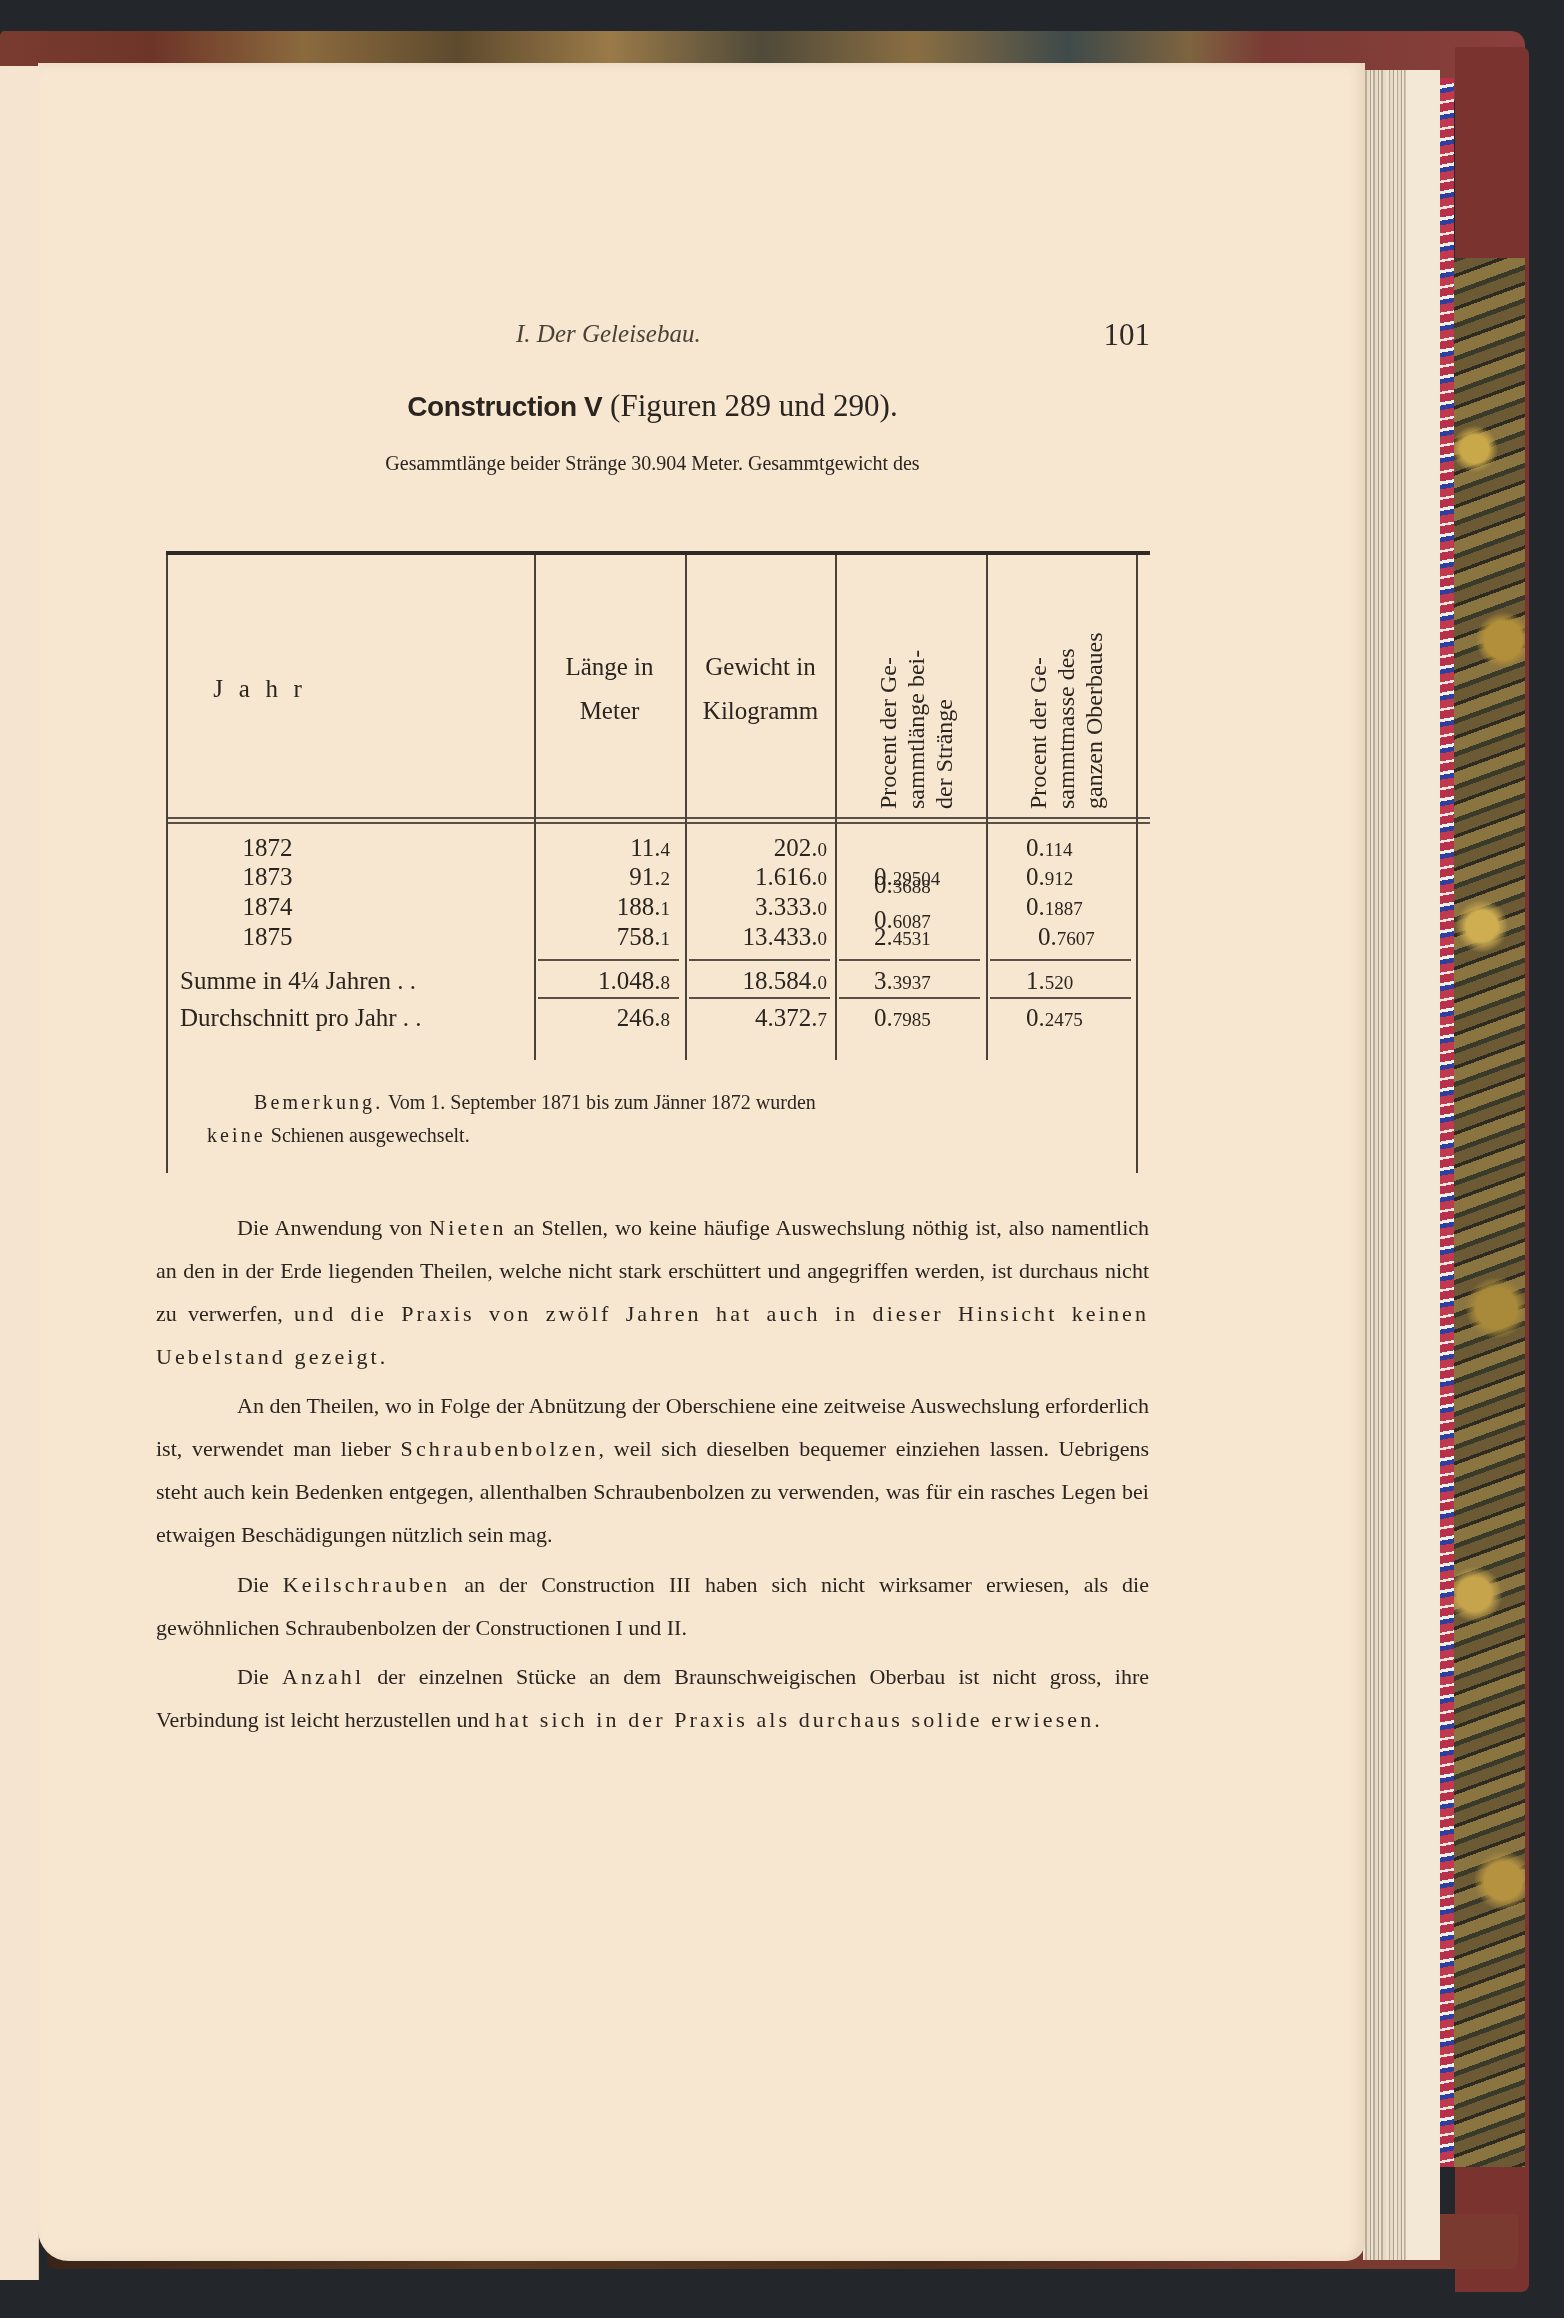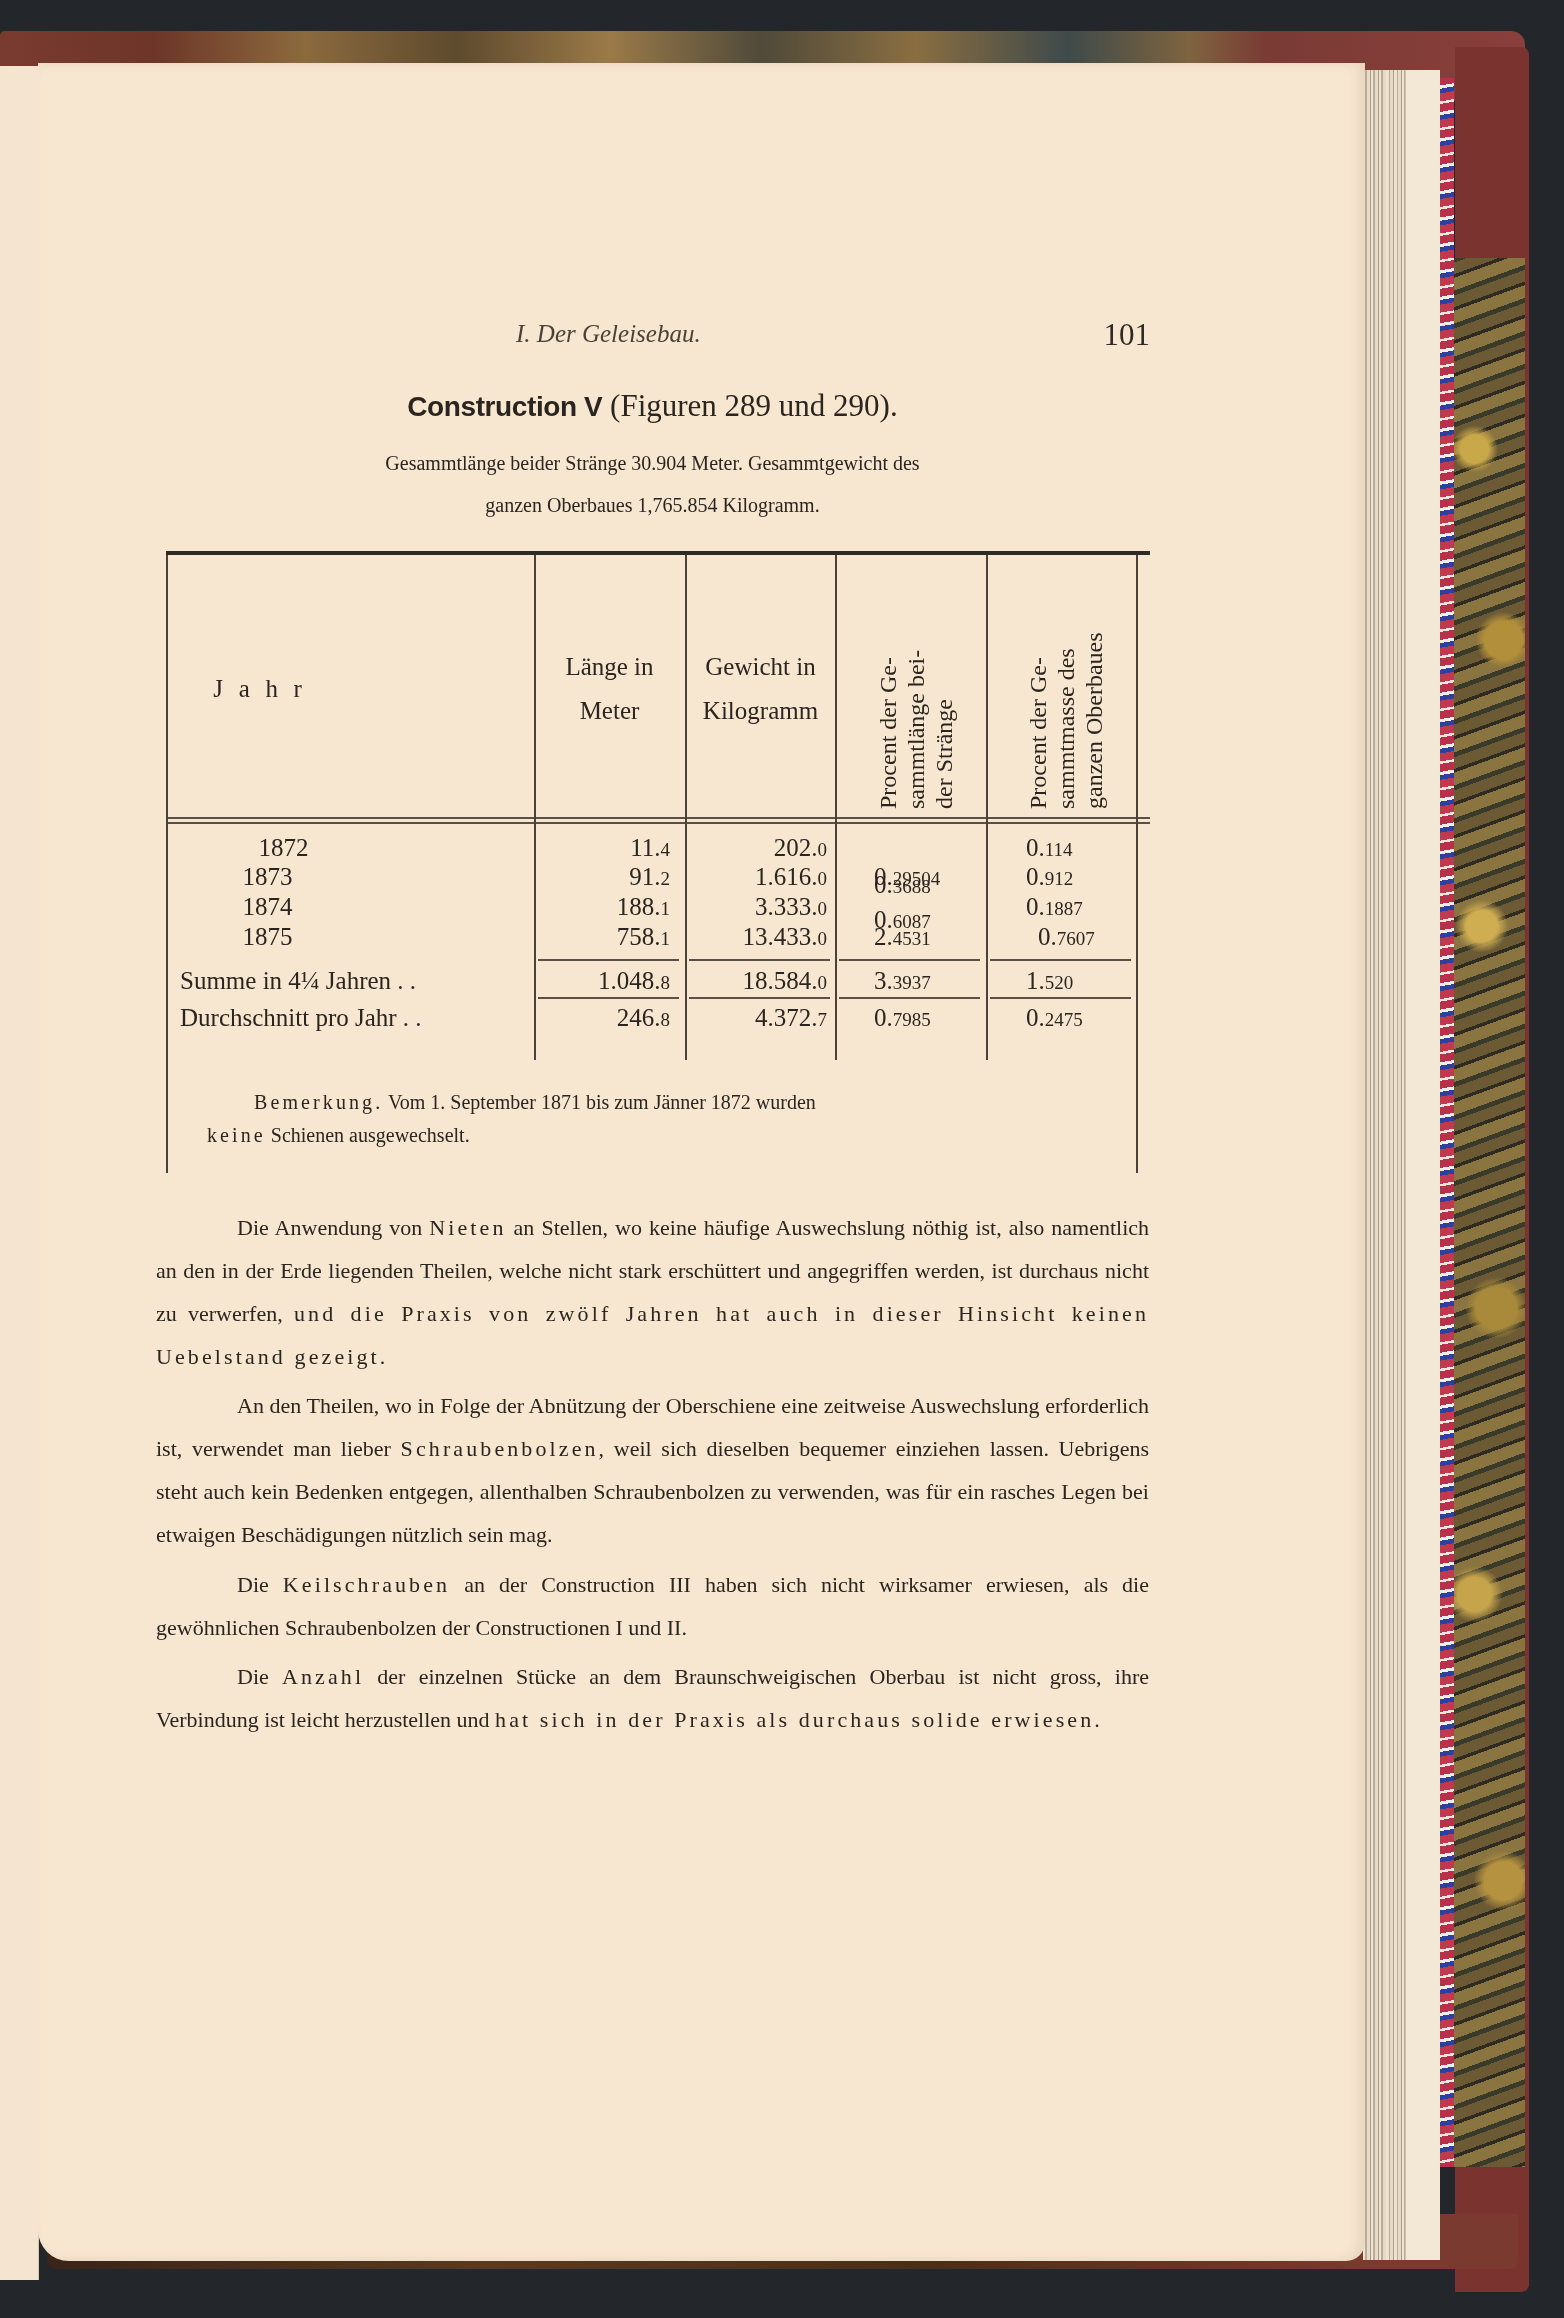--- a/index.html
+++ b/index.html
@@ -139,21 +139,20 @@
 <div class="running-head">
   <span class="title">I. Der Geleisebau.</span>
   <span class="pageno">101</span>
 </div>
 
 <div class="section-title">
   <span class="bold">Construction V</span><span> (Figuren 289 und 290).</span>
 </div>
 <div class="summary">
   <div>Gesammtlänge beider Stränge 30.904 Meter. Gesammtgewicht des</div>
-  <div>ganzen Oberbaues 1,765.854 Kilogramm.</div>
 </div>
 
 <div class="tbl">
   <div class="topline"></div>
 
   <div class="hsep" style="top:266px;"></div>
   <div class="hsep" style="top:271px;"></div>
 
   <div class="vline" style="left:0; top:3.9px; height:618px;"></div>
   <div class="vline" style="left:368px; top:3.9px; height:505px;"></div>
@@ -177,21 +176,21 @@
     <div>der Stränge</div>
   </div>
   <div class="th-rot" style="left:858px; top:258px;">
     <div>Procent der Ge-</div>
     <div>sammtmasse des</div>
     <div>ganzen Oberbaues</div>
   </div>
 
   <div id="rows">
       <div>
-        <div class="cell c" style="top: 282px; left: 0px; width: 203px; padding-left: 16px;">1872</div>
+        <div class="cell c" style="top: 282px; left: 0px; width: 203px;">1872</div>
         <div class="cell r" style="top: 282px; right: 480px;"><span>11.</span><span class="sm">4</span></div>
         <div class="cell r" style="top: 282px; right: 323px;"><span>202.</span><span class="sm">0</span></div>
         <div class="cell l" style="top: 282px; left: 708px; margin-top: 37px;"><span>0.</span><span class="sm">3688</span></div>
         <div class="cell l" style="top: 282px; left: 860px;"><span>0.</span><span class="sm">114</span></div>
       </div>
       <div>
         <div class="cell c" style="top: 311px; left: 0px; width: 203px;">1873</div>
         <div class="cell r" style="top: 311px; right: 480px;"><span>91.</span><span class="sm">2</span></div>
         <div class="cell r" style="top: 311px; right: 323px;"><span>1.616.</span><span class="sm">0</span></div>
         <div class="cell l" style="top: 311px; left: 708px;"><span>0.</span><span class="sm">29504</span></div>

